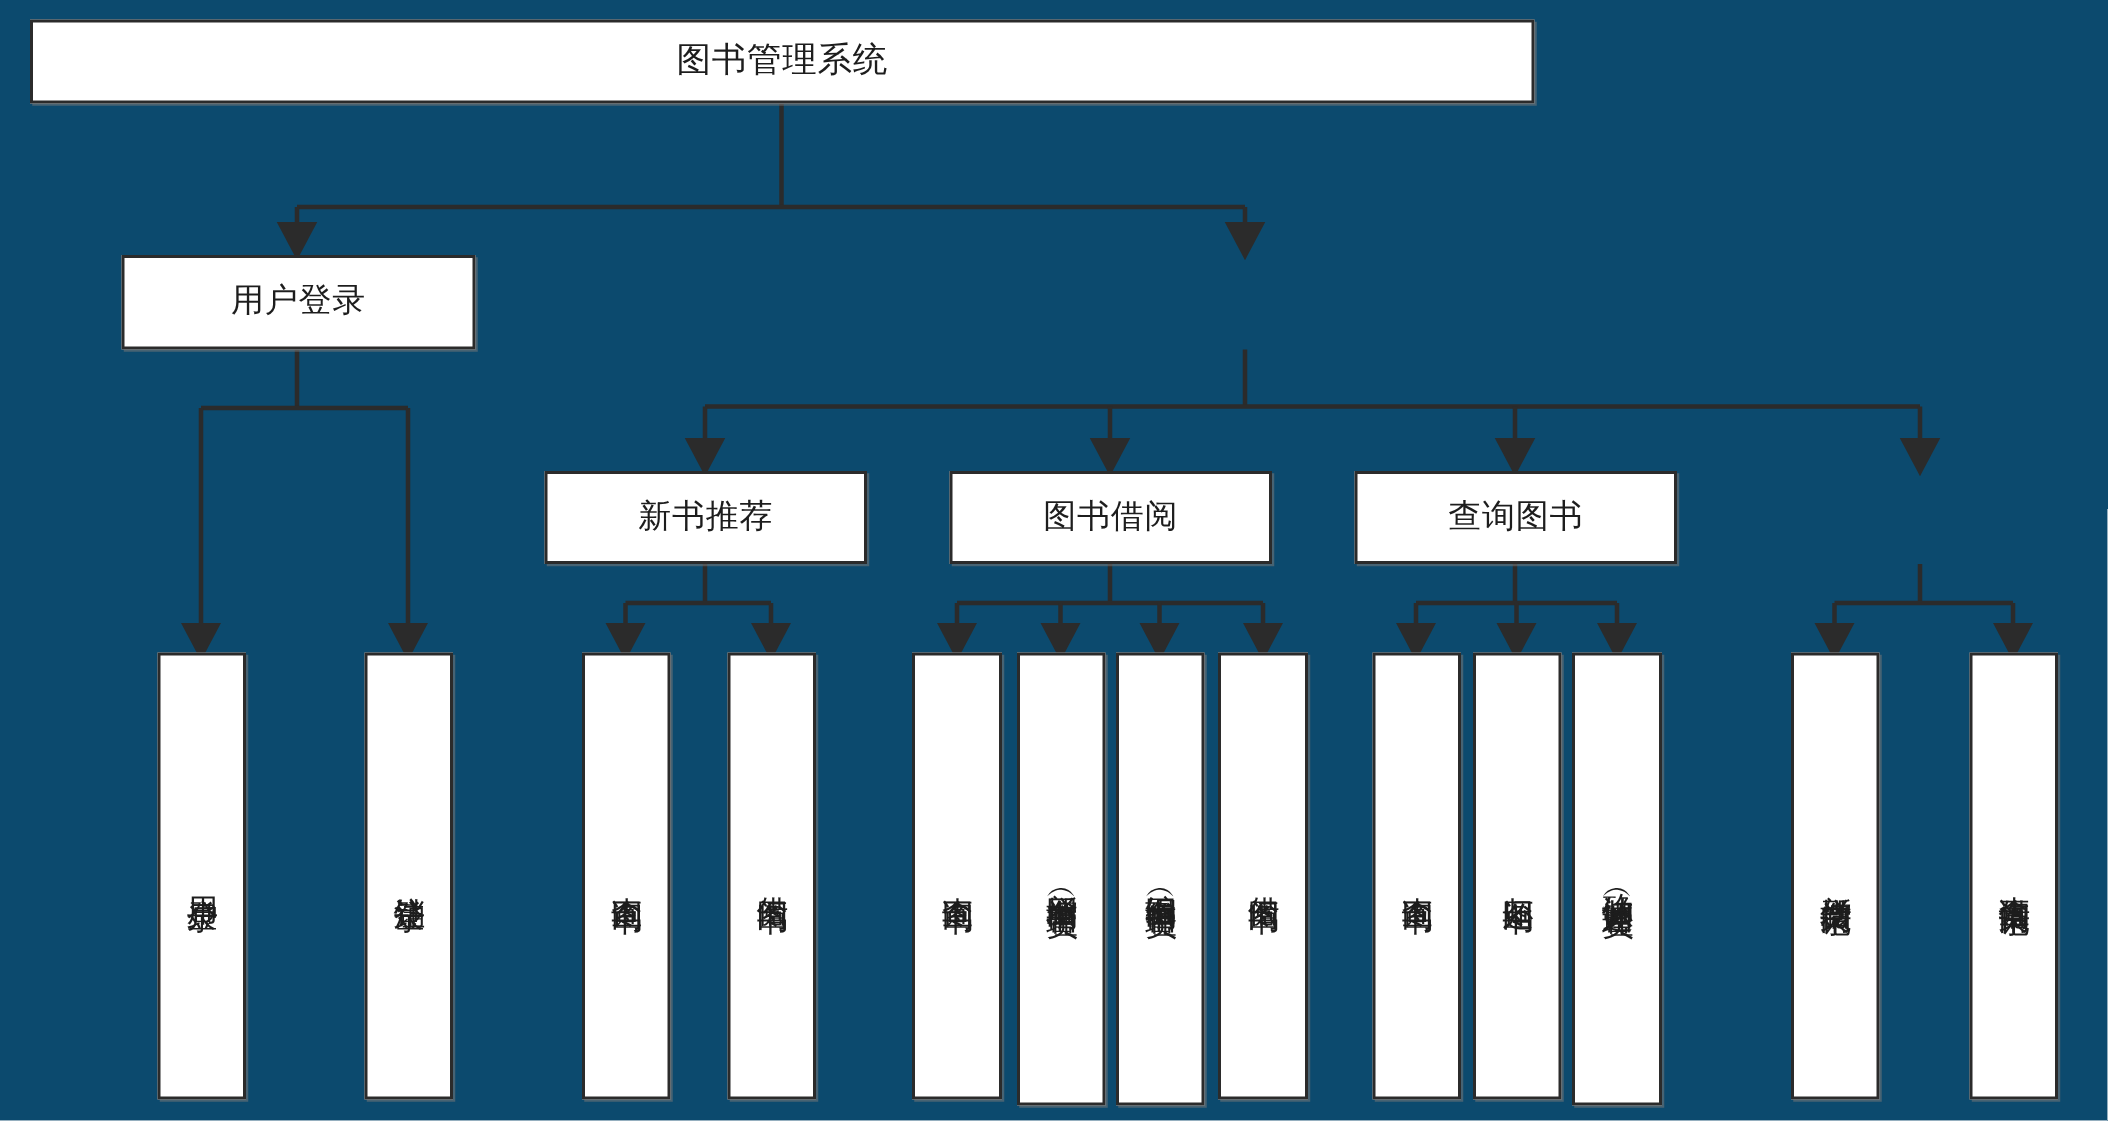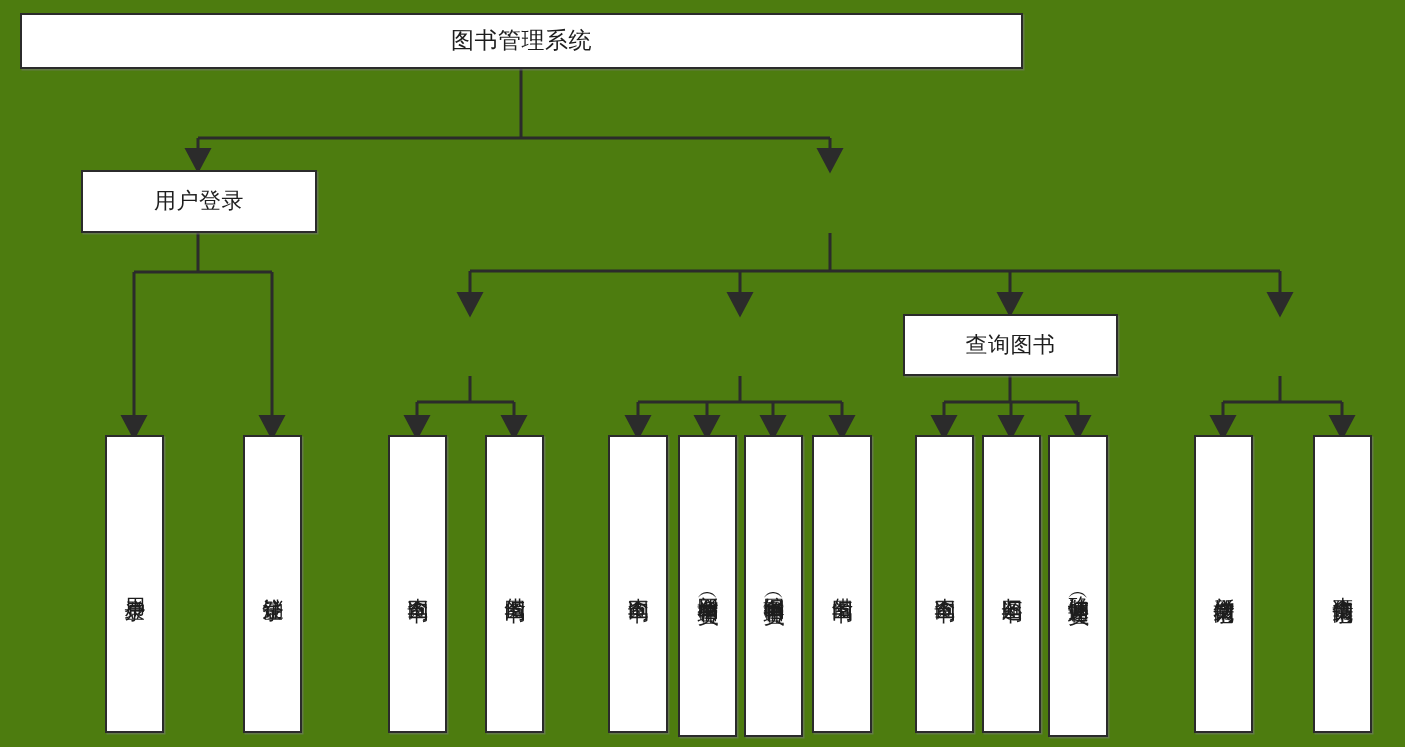--- a/index.html
+++ b/index.html
@@ -8,21 +8,21 @@
     background: #ffffff;
   }
   body {
     font-family: "DejaVu Sans", "Liberation Sans", sans-serif;
     color: #1a1a1a;
   }
   #diagram-root {
     position: relative;
     width: 1405px;
     height: 747px;
-    background: #4d7c0f;
+    background: #0c4a6e;
     overflow: hidden;
   }
   svg.edges {
     position: absolute;
     left: 0;
     top: 0;
     width: 1405px;
     height: 747px;
     pointer-events: none;
   }
@@ -117,20 +117,26 @@
   </svg>
 
   <div class="node root" style="left:20px; top:13px; width:1003px; height:56px;">
     <span class="node-label">图书管理系统</span>
   </div>
 
   <div class="node" style="left:81px; top:170px; width:236px; height:63px;">
     <span class="node-label">用户登录</span>
   </div>
 
+  <div class="node" style="left:363px; top:314px; width:215px; height:62px;">
+    <span class="node-label">新书推荐</span>
+  </div>
+  <div class="node" style="left:633px; top:314px; width:215px; height:62px;">
+    <span class="node-label">图书借阅</span>
+  </div>
   <div class="node" style="left:903px; top:314px; width:215px; height:62px;">
     <span class="node-label">查询图书</span>
   </div>
 
   <div class="node vertical" style="left:105px; top:435px; width:59px; height:298px;">
     <span class="node-label">用户登录</span>
   </div>
   <div class="node vertical" style="left:243px; top:435px; width:59px; height:298px;">
     <span class="node-label">注销登录</span>
   </div>

